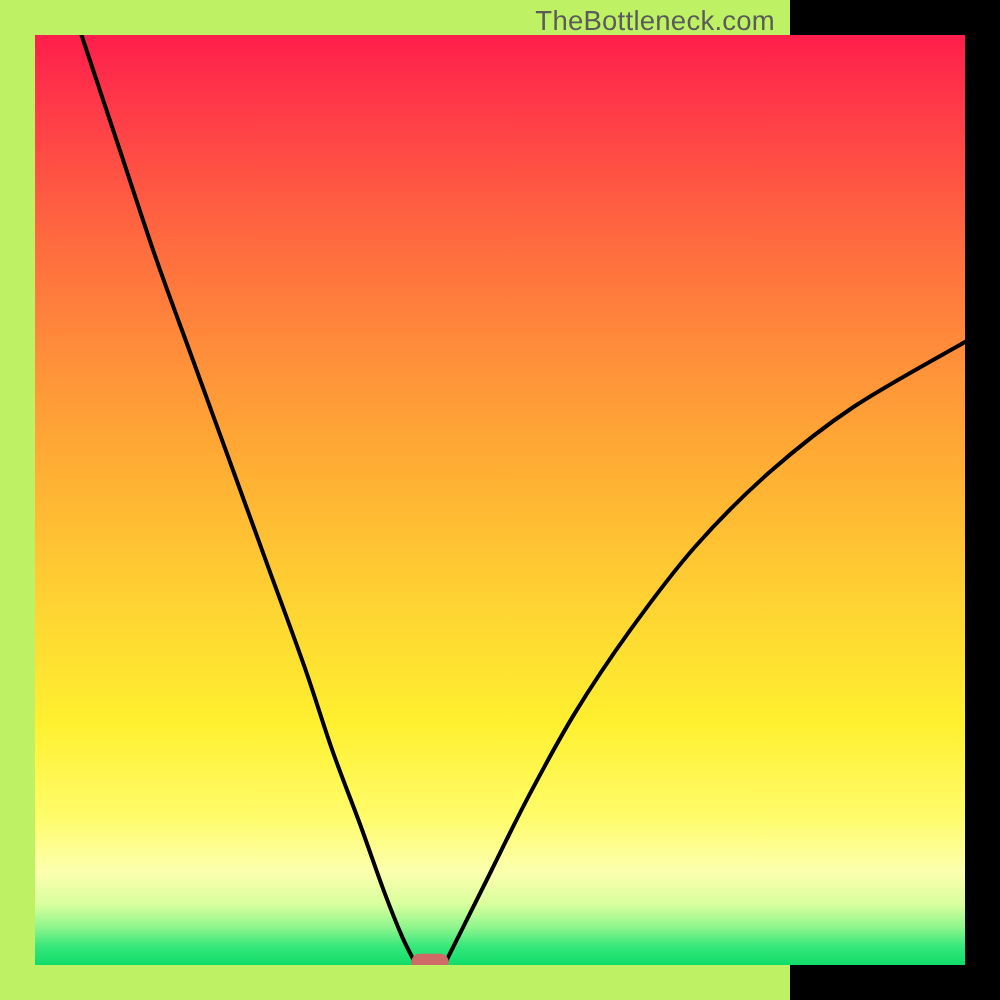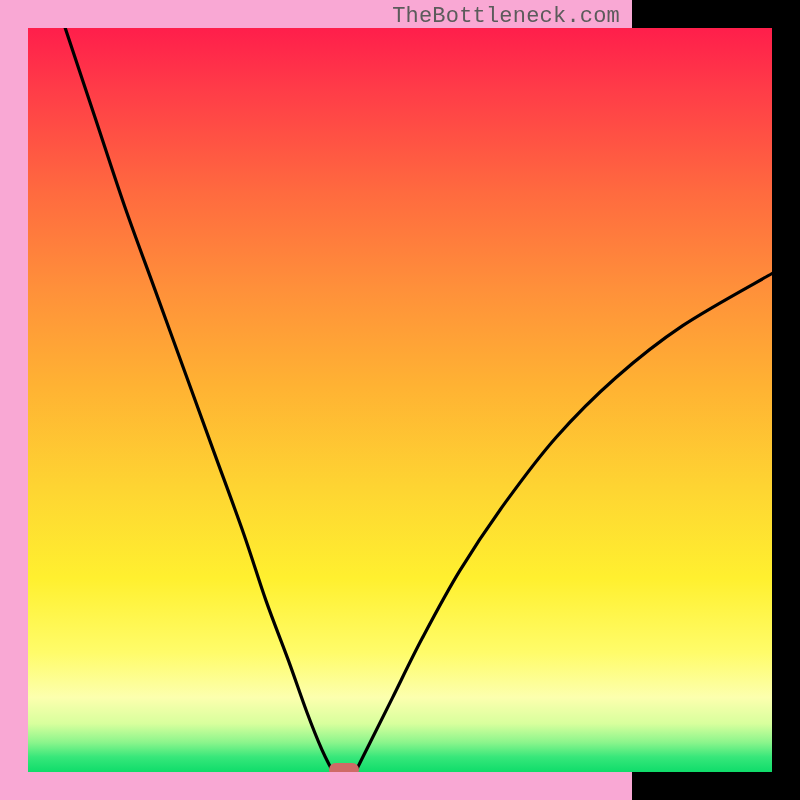--- a/index.html
+++ b/index.html
@@ -8,22 +8,21 @@
     width: 800px;
     height: 800px;
     background: #000;
     font-family: Arial, Helvetica, sans-serif;
     overflow: hidden;
   }
   .frame {
     position: relative;
     width: 632px;
     height: 800px;
-    background: #f9a8d4;
-    font-family: Liberation Mono, monospace;
+    background: #bef264;
   }
   .attribution {
     position: absolute;
     top: 4px;
     right: 12px;
     color: #5b5b5b;
     font-size: 22px;
     font-weight: 500;
     letter-spacing: 0.2px;
     z-index: 10;

